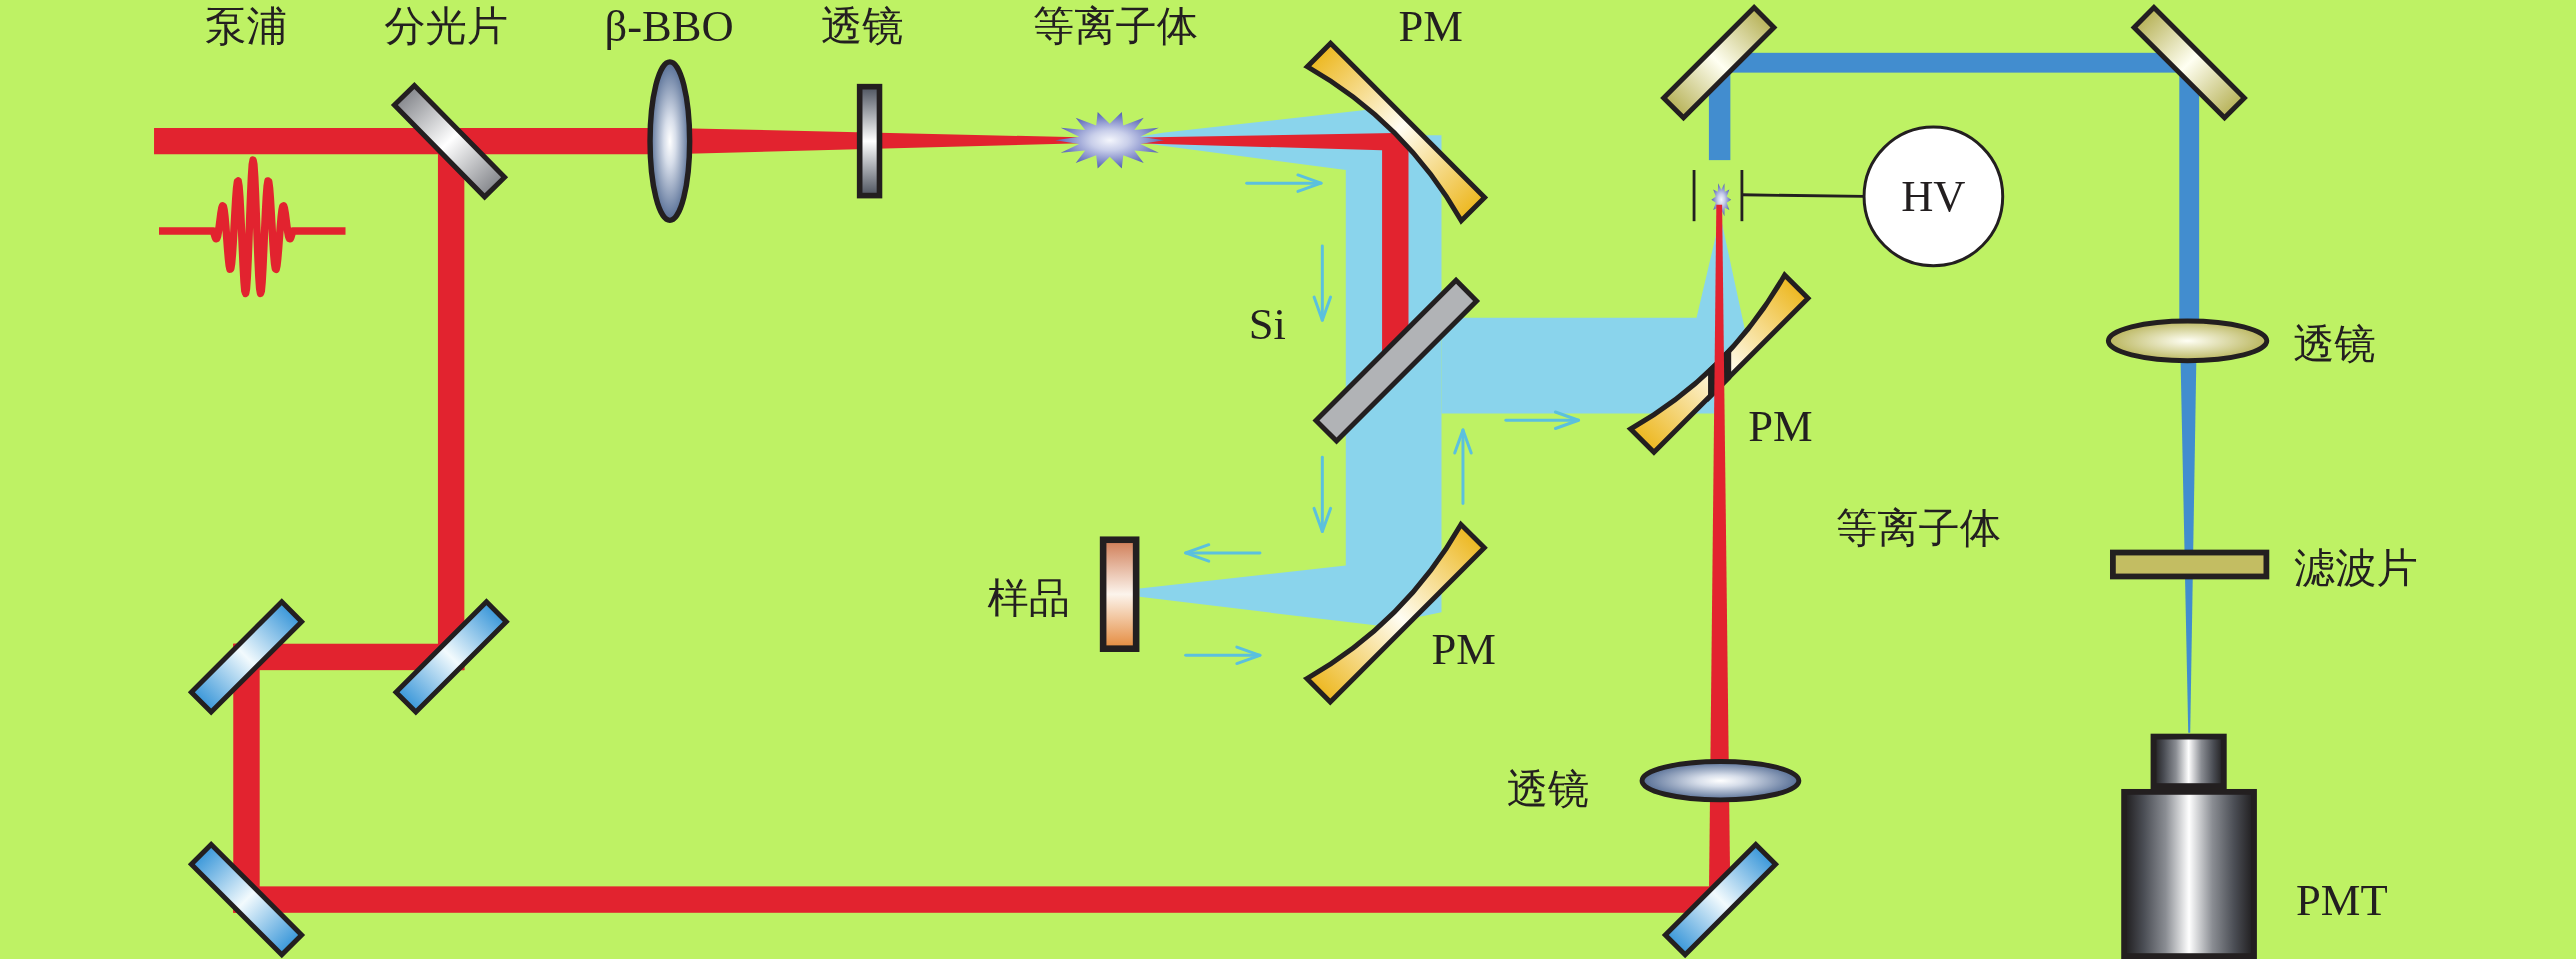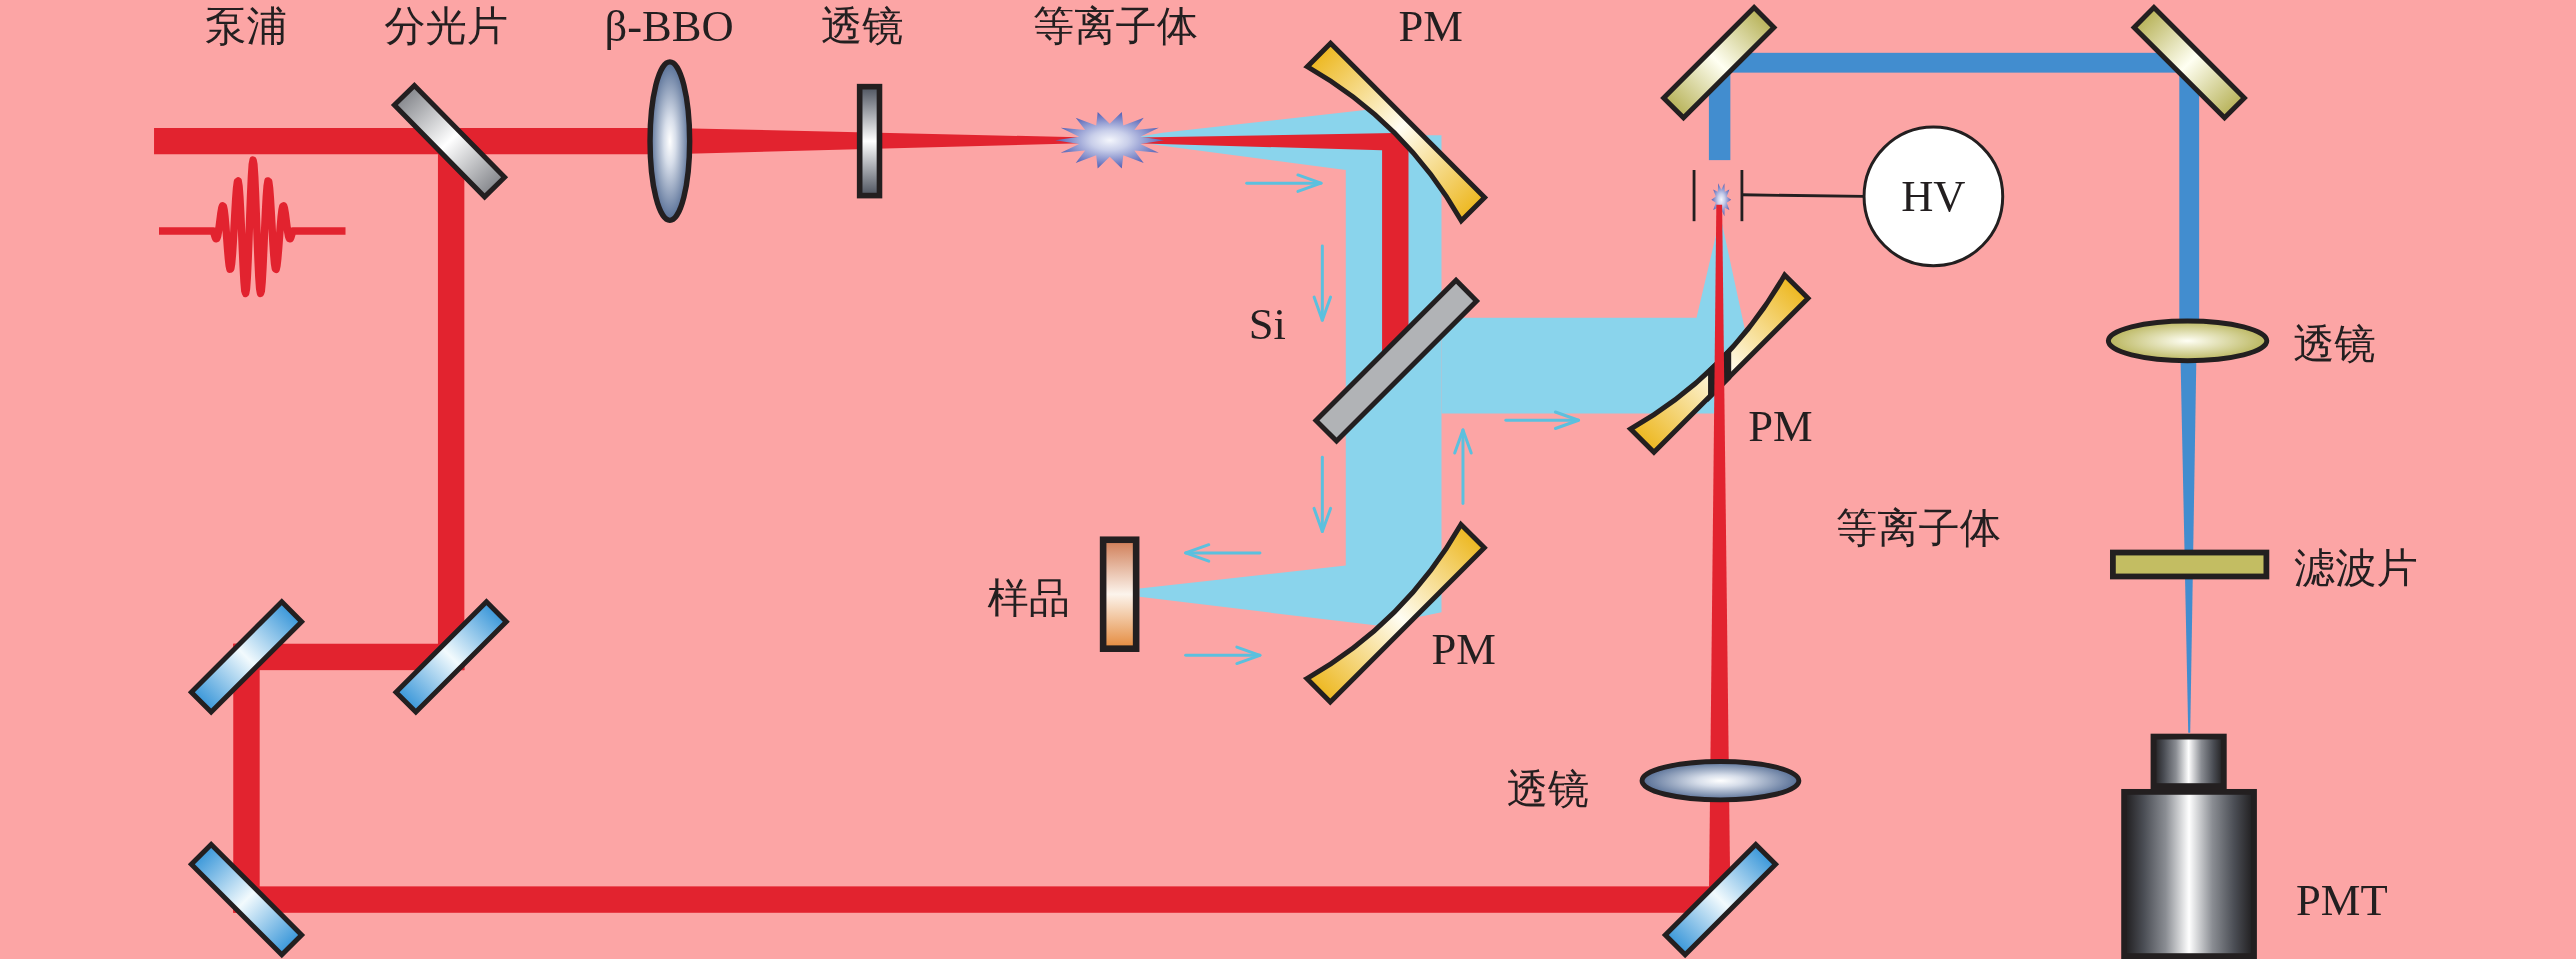--- a/index.html
+++ b/index.html
@@ -1,16 +1,16 @@
 <!DOCTYPE html>
 <html style="--pump: #E2232F; --thz: #8AD4EC; --probe: #428DCF; --arrow: #5BC0DE;font-size:14.4px"><head>
 <meta charset="utf-8">
 <style>
   html, body { margin: 0; padding: 0; background: #ffffff; }
-  .canvas { width: 2576px; height: 959px; overflow: hidden; background: #fca5a5; }
+  .canvas { width: 2576px; height: 959px; overflow: hidden; background: #bef264; }
   svg { display: block; }
   .edge { stroke: #231F20; stroke-width: 3; stroke-linejoin: miter; }
   .pump { fill: var(--pump, #E2232F); }
   .thz { fill: var(--thz, #8AD4EC); }
   .probe { fill: var(--probe, #428DCF); }
   .pulse { fill: none; stroke: var(--pump, #E2232F); stroke-width: 4.5; stroke-linejoin: round; stroke-linecap: butt; }
   .arrow { fill: none; stroke: var(--arrow, #5BC0DE); stroke-width: 1.8; stroke-linecap: round; stroke-linejoin: round; }
   .wire { stroke: #231F20; stroke-width: 1.7; fill: none; }
   .lbl { font-family: "Liberation Serif", serif; fill: #231F20; text-anchor: middle; dominant-baseline: central; }
   .cjk { font-size: 25px; }

